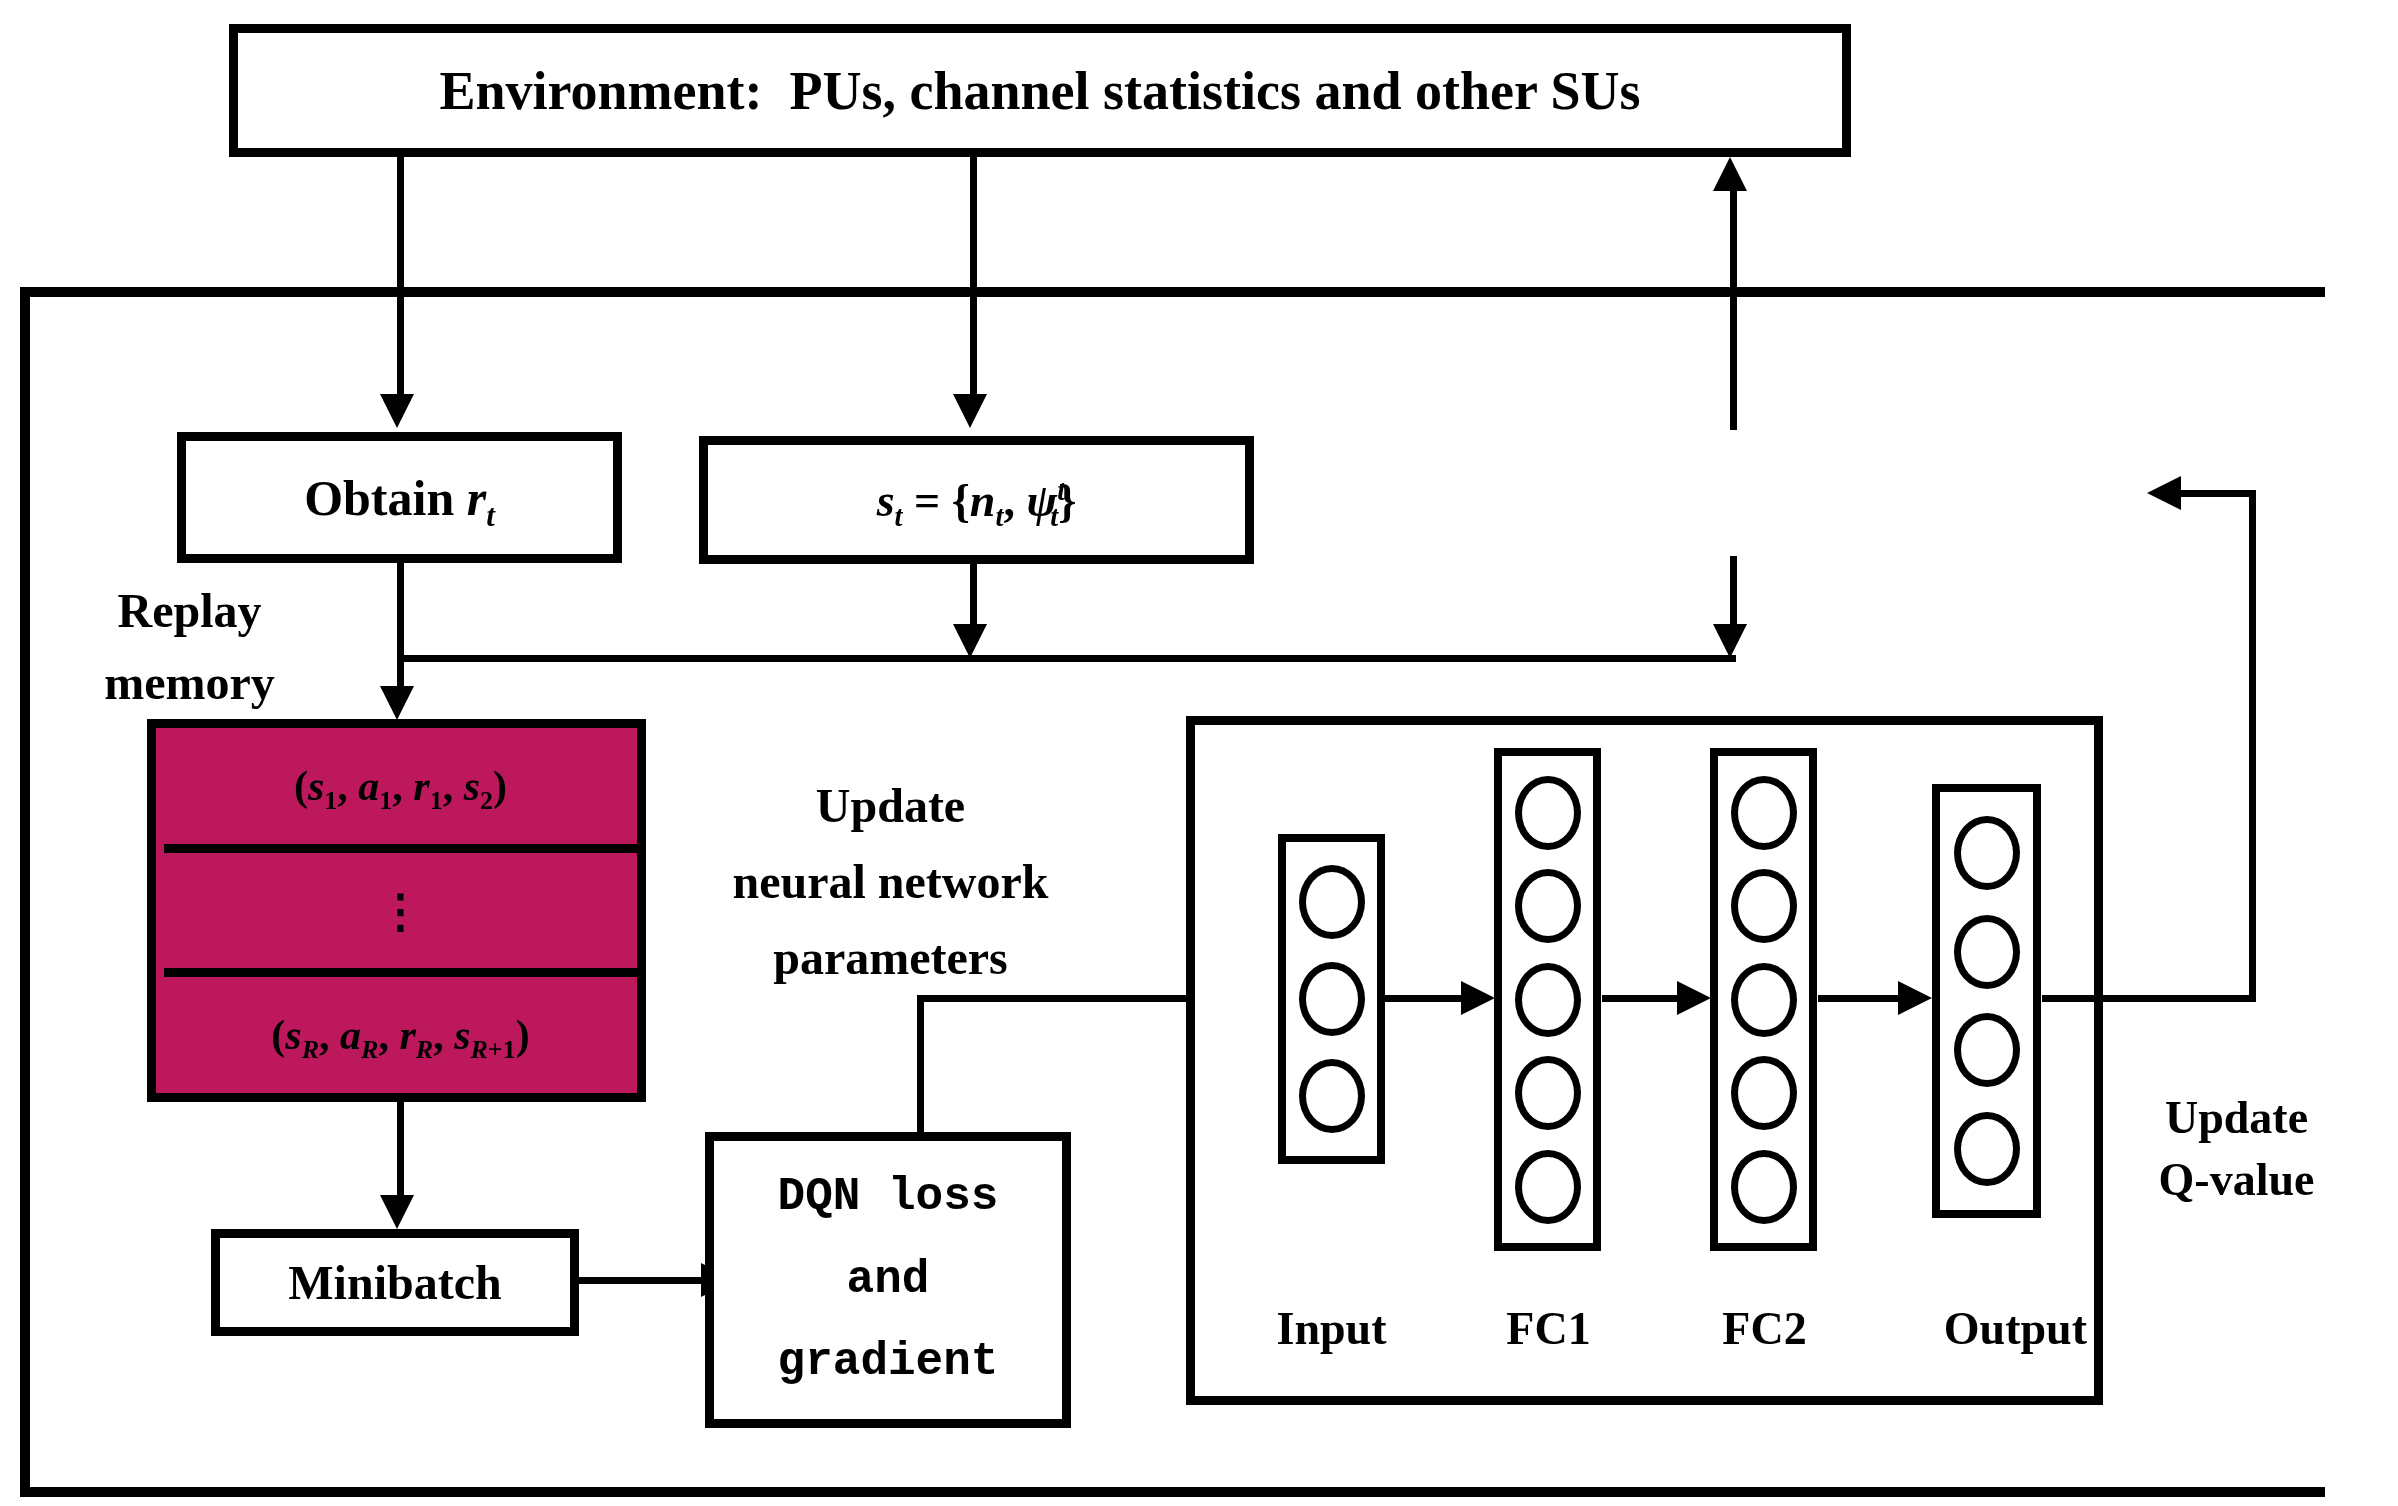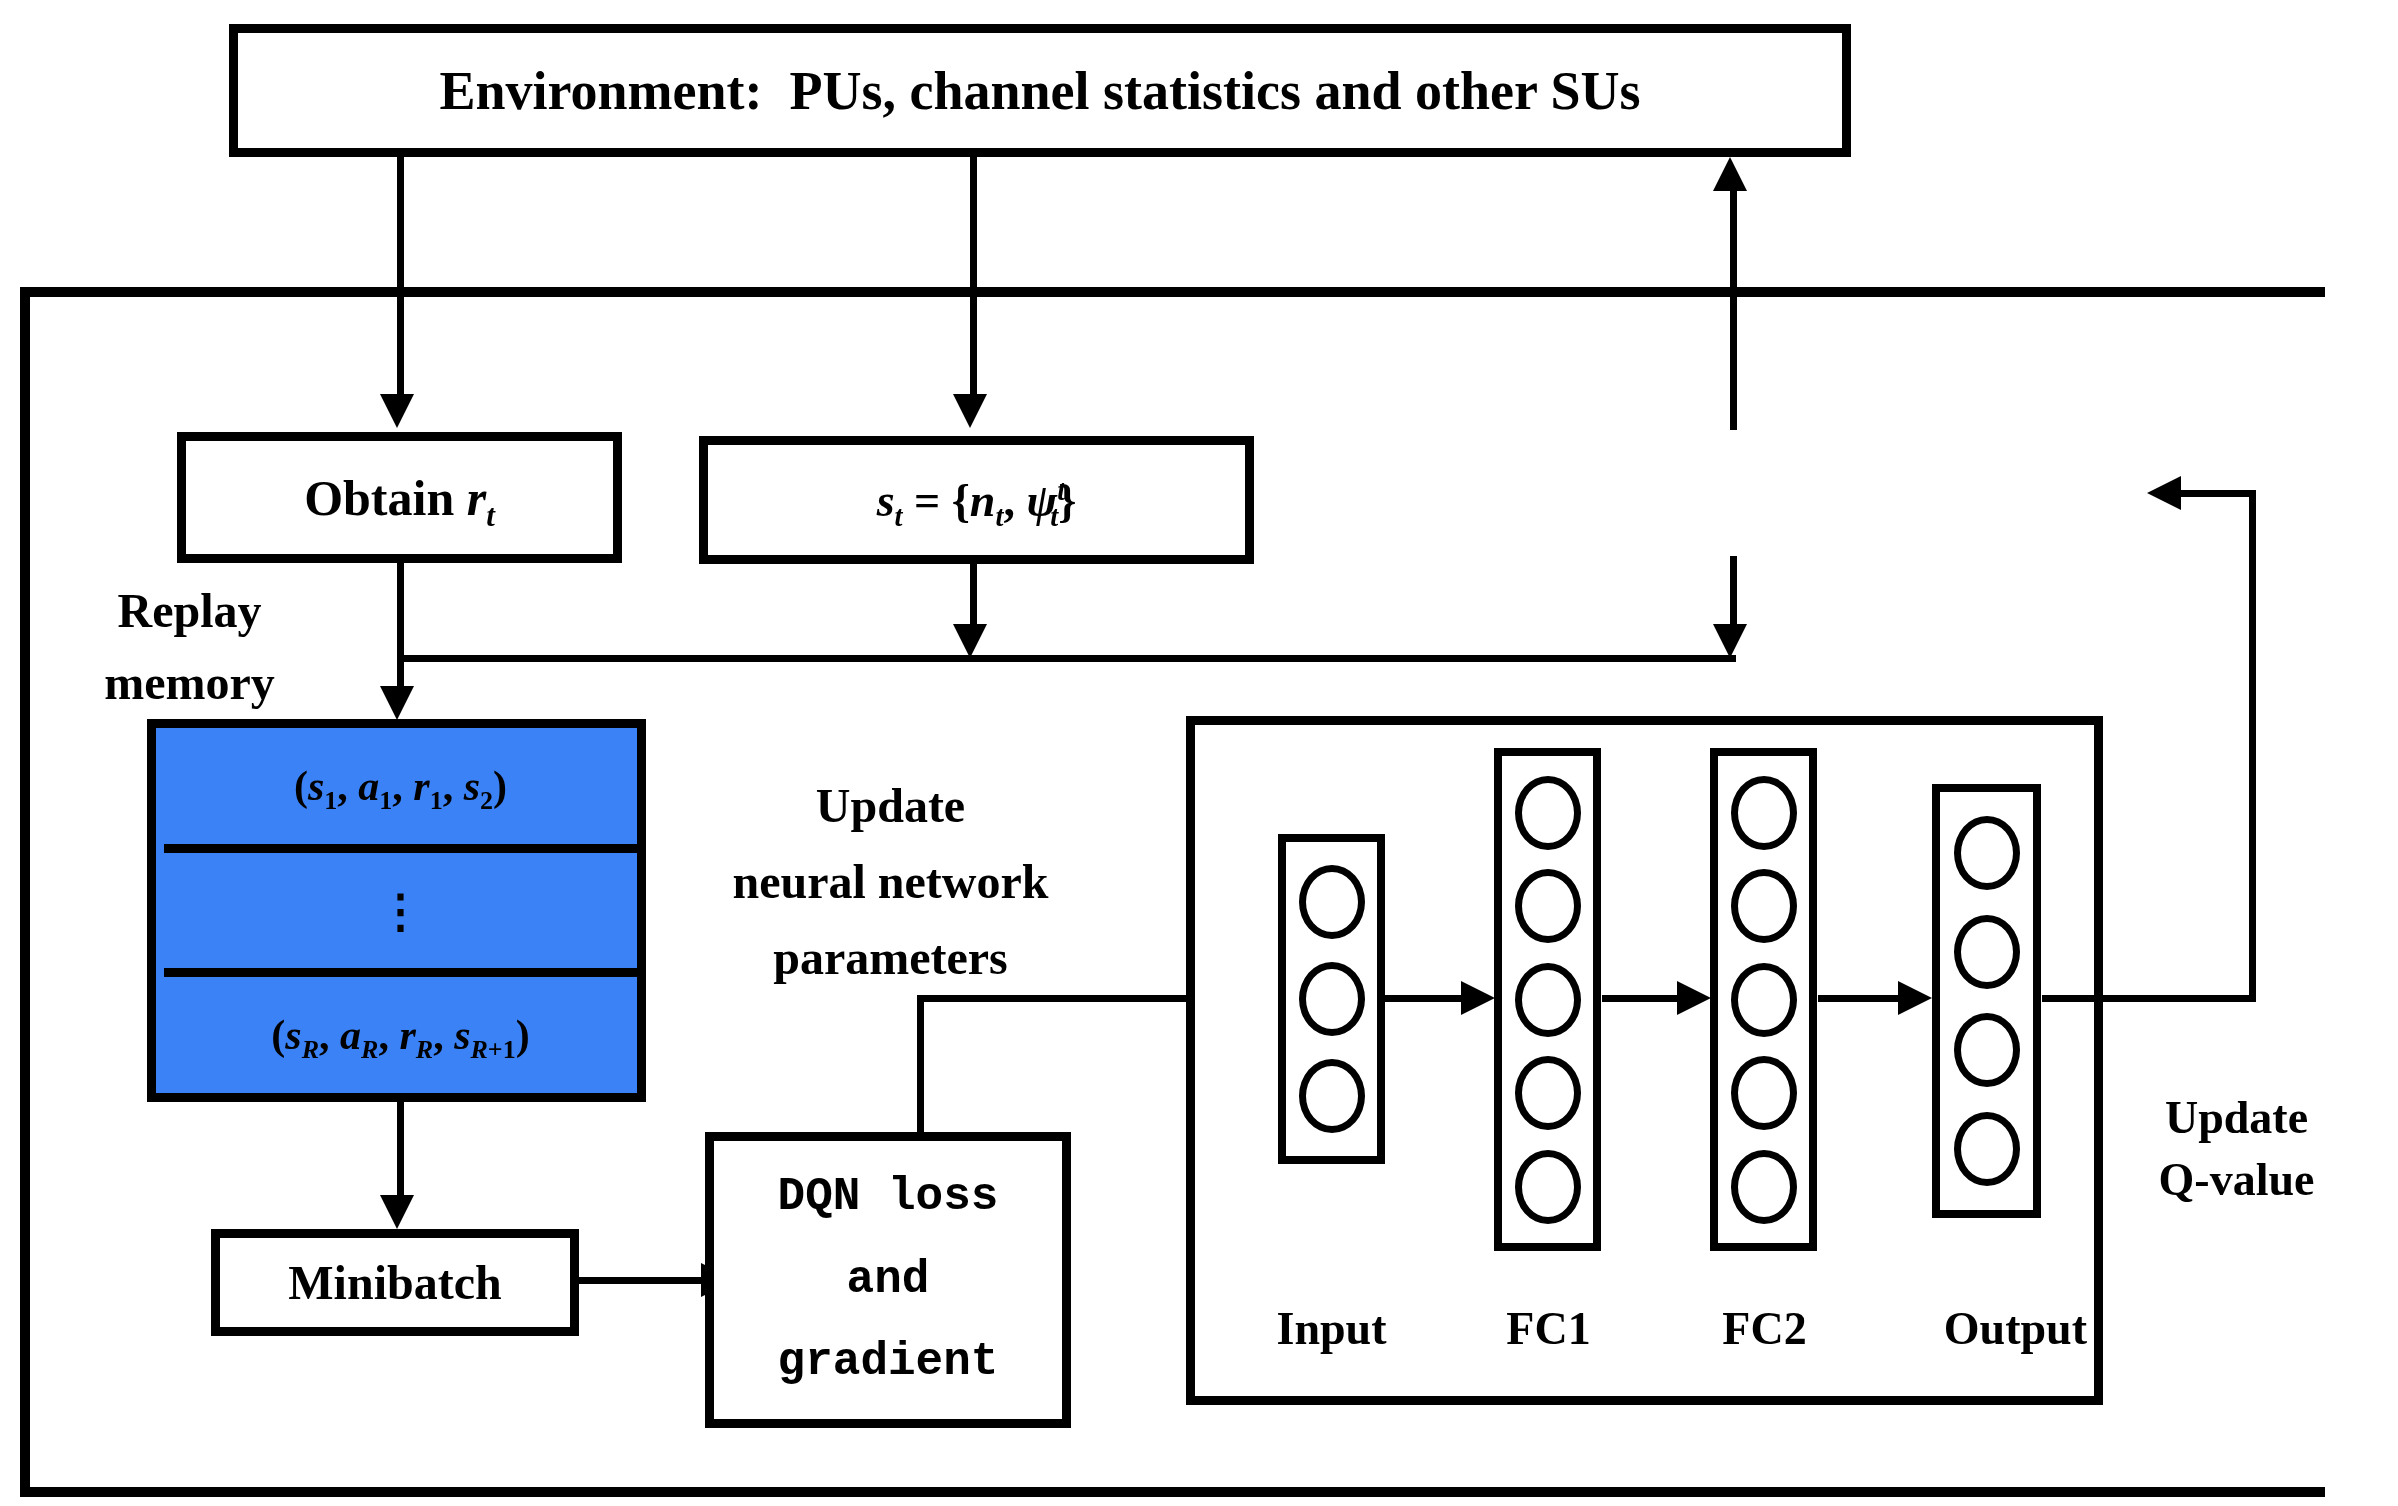--- a/index.html
+++ b/index.html
@@ -34,21 +34,21 @@
   .ah-down  { border-left: 17px solid transparent; border-right: 17px solid transparent; border-top: 34px solid #000; }
   .ah-up    { border-left: 17px solid transparent; border-right: 17px solid transparent; border-bottom: 34px solid #000; }
   .ah-right { border-top: 17px solid transparent; border-bottom: 17px solid transparent; border-left: 34px solid #000; }
   .ah-left  { border-top: 17px solid transparent; border-bottom: 17px solid transparent; border-right: 34px solid #000; }
   sub, sup { font-size: 62%; line-height: 0; }
   sup + sub { margin-left: -0.52em; }
   .replay-table {
     position: absolute;
     box-sizing: border-box;
     border: 9px solid #000;
-    background: #3b82f6;
+    background: #be185d;
     display: flex;
     flex-direction: column;
     padding-left: 8px;
   }
   .replay-row {
     flex: 1;
     display: flex;
     align-items: center;
     justify-content: center;
     font-size: 42px;

